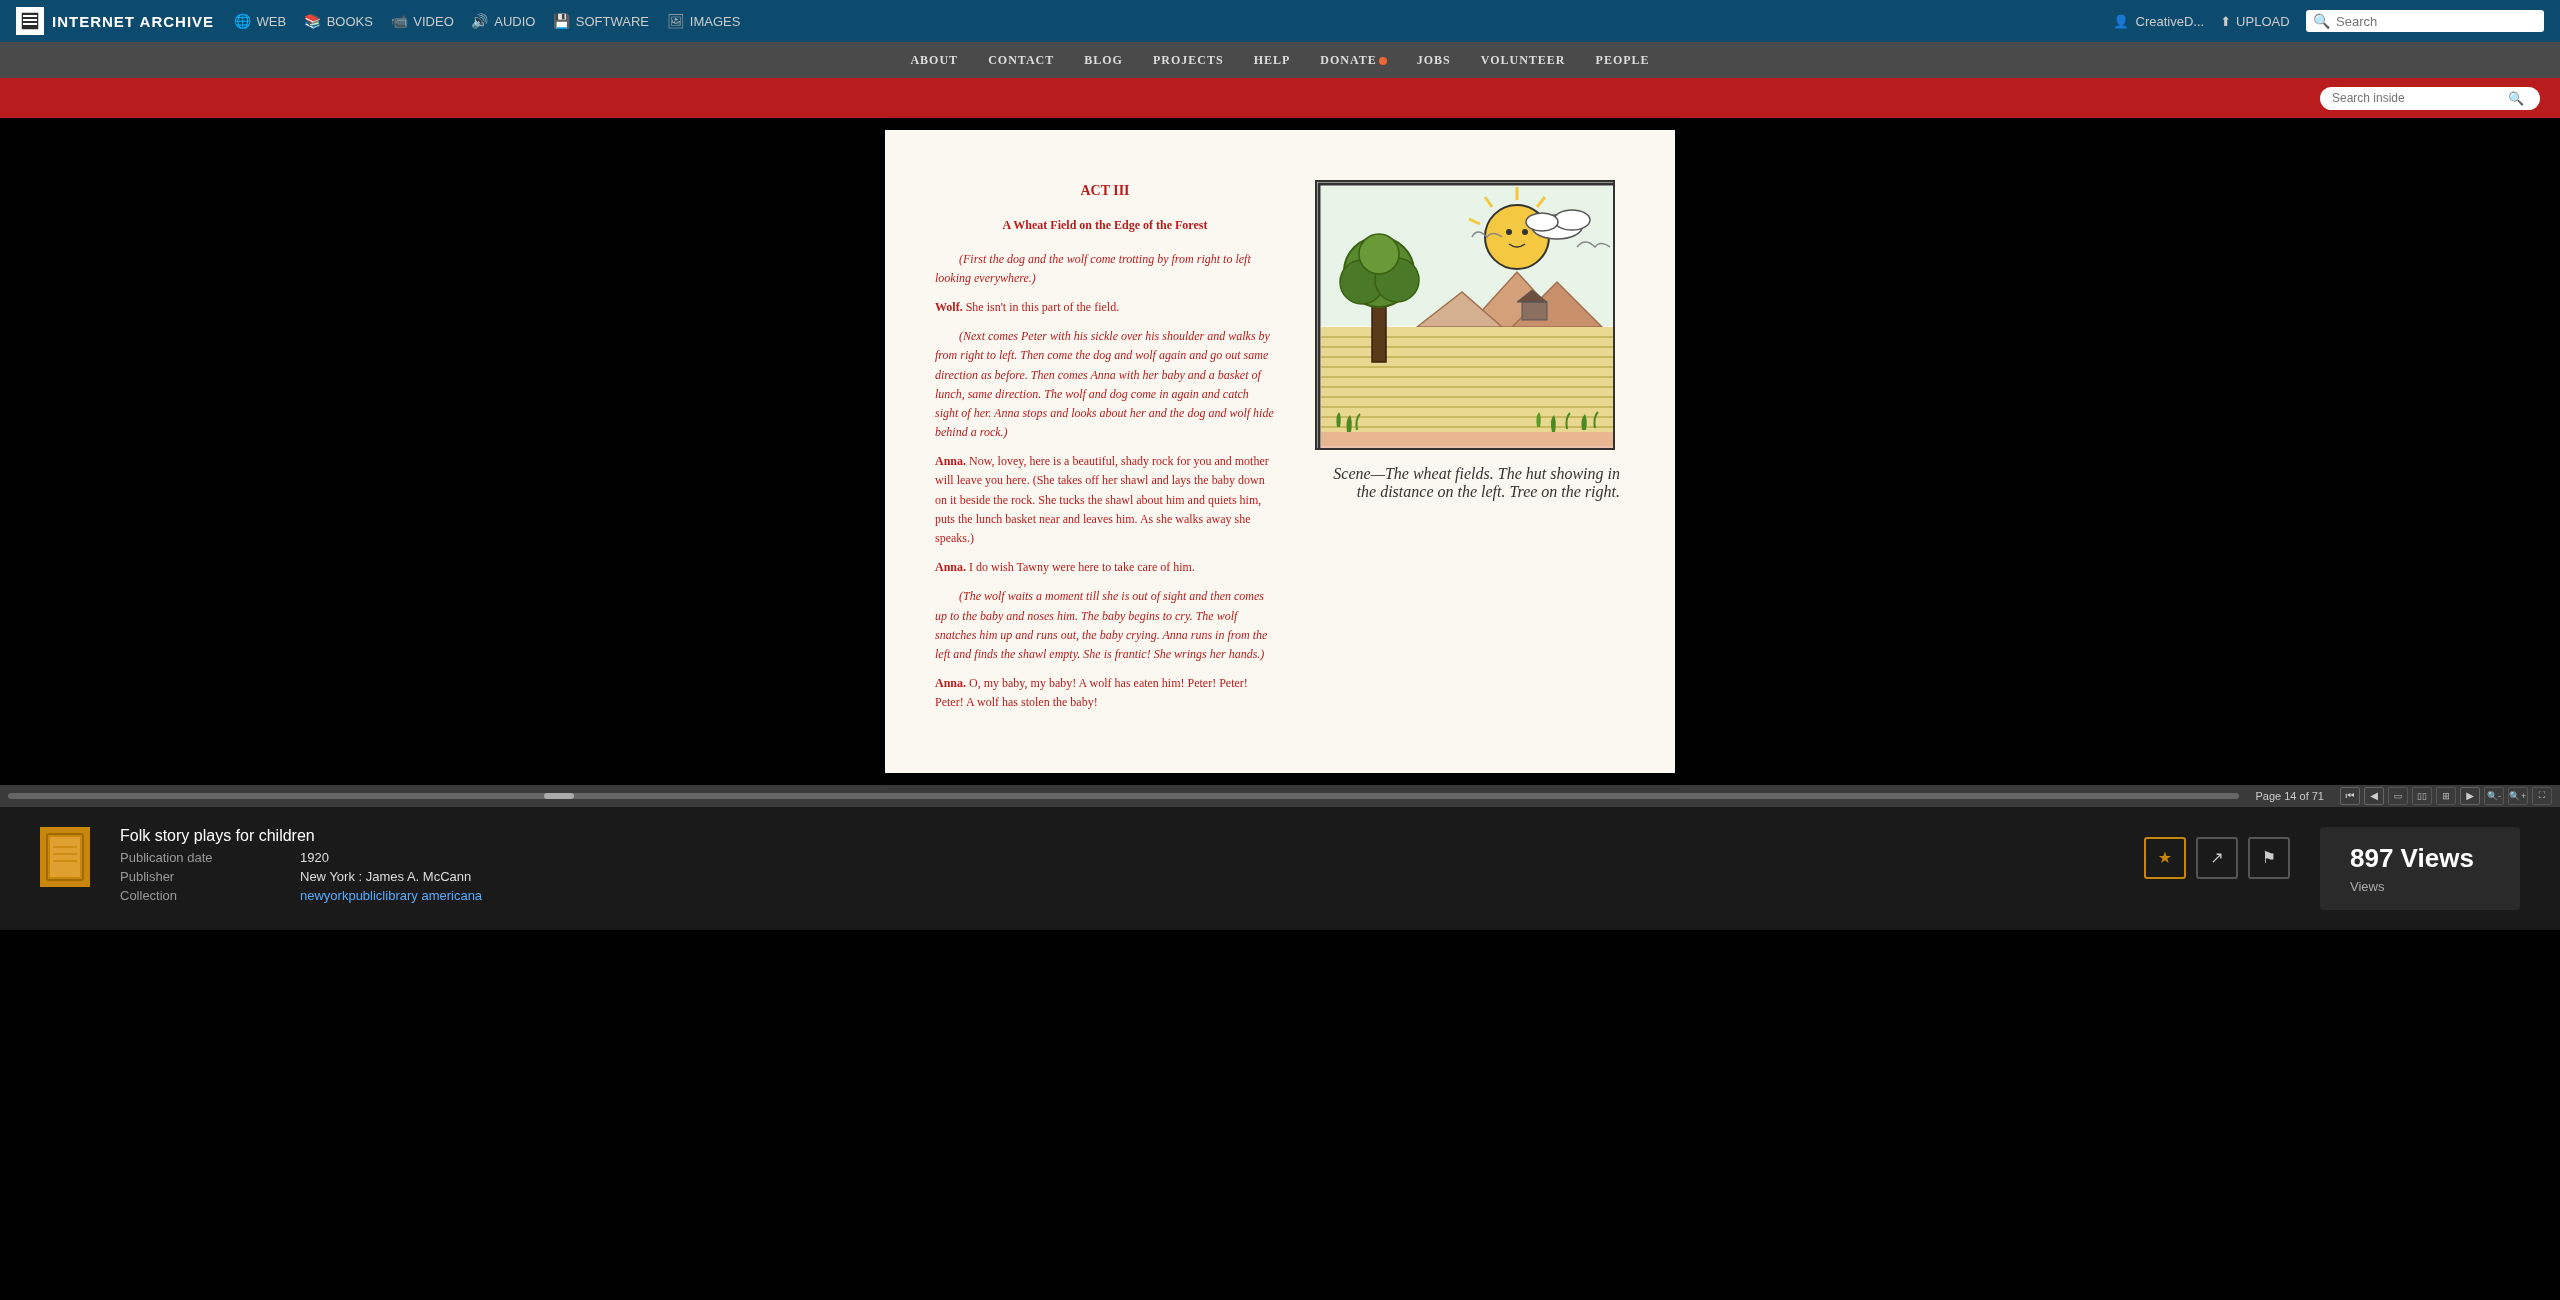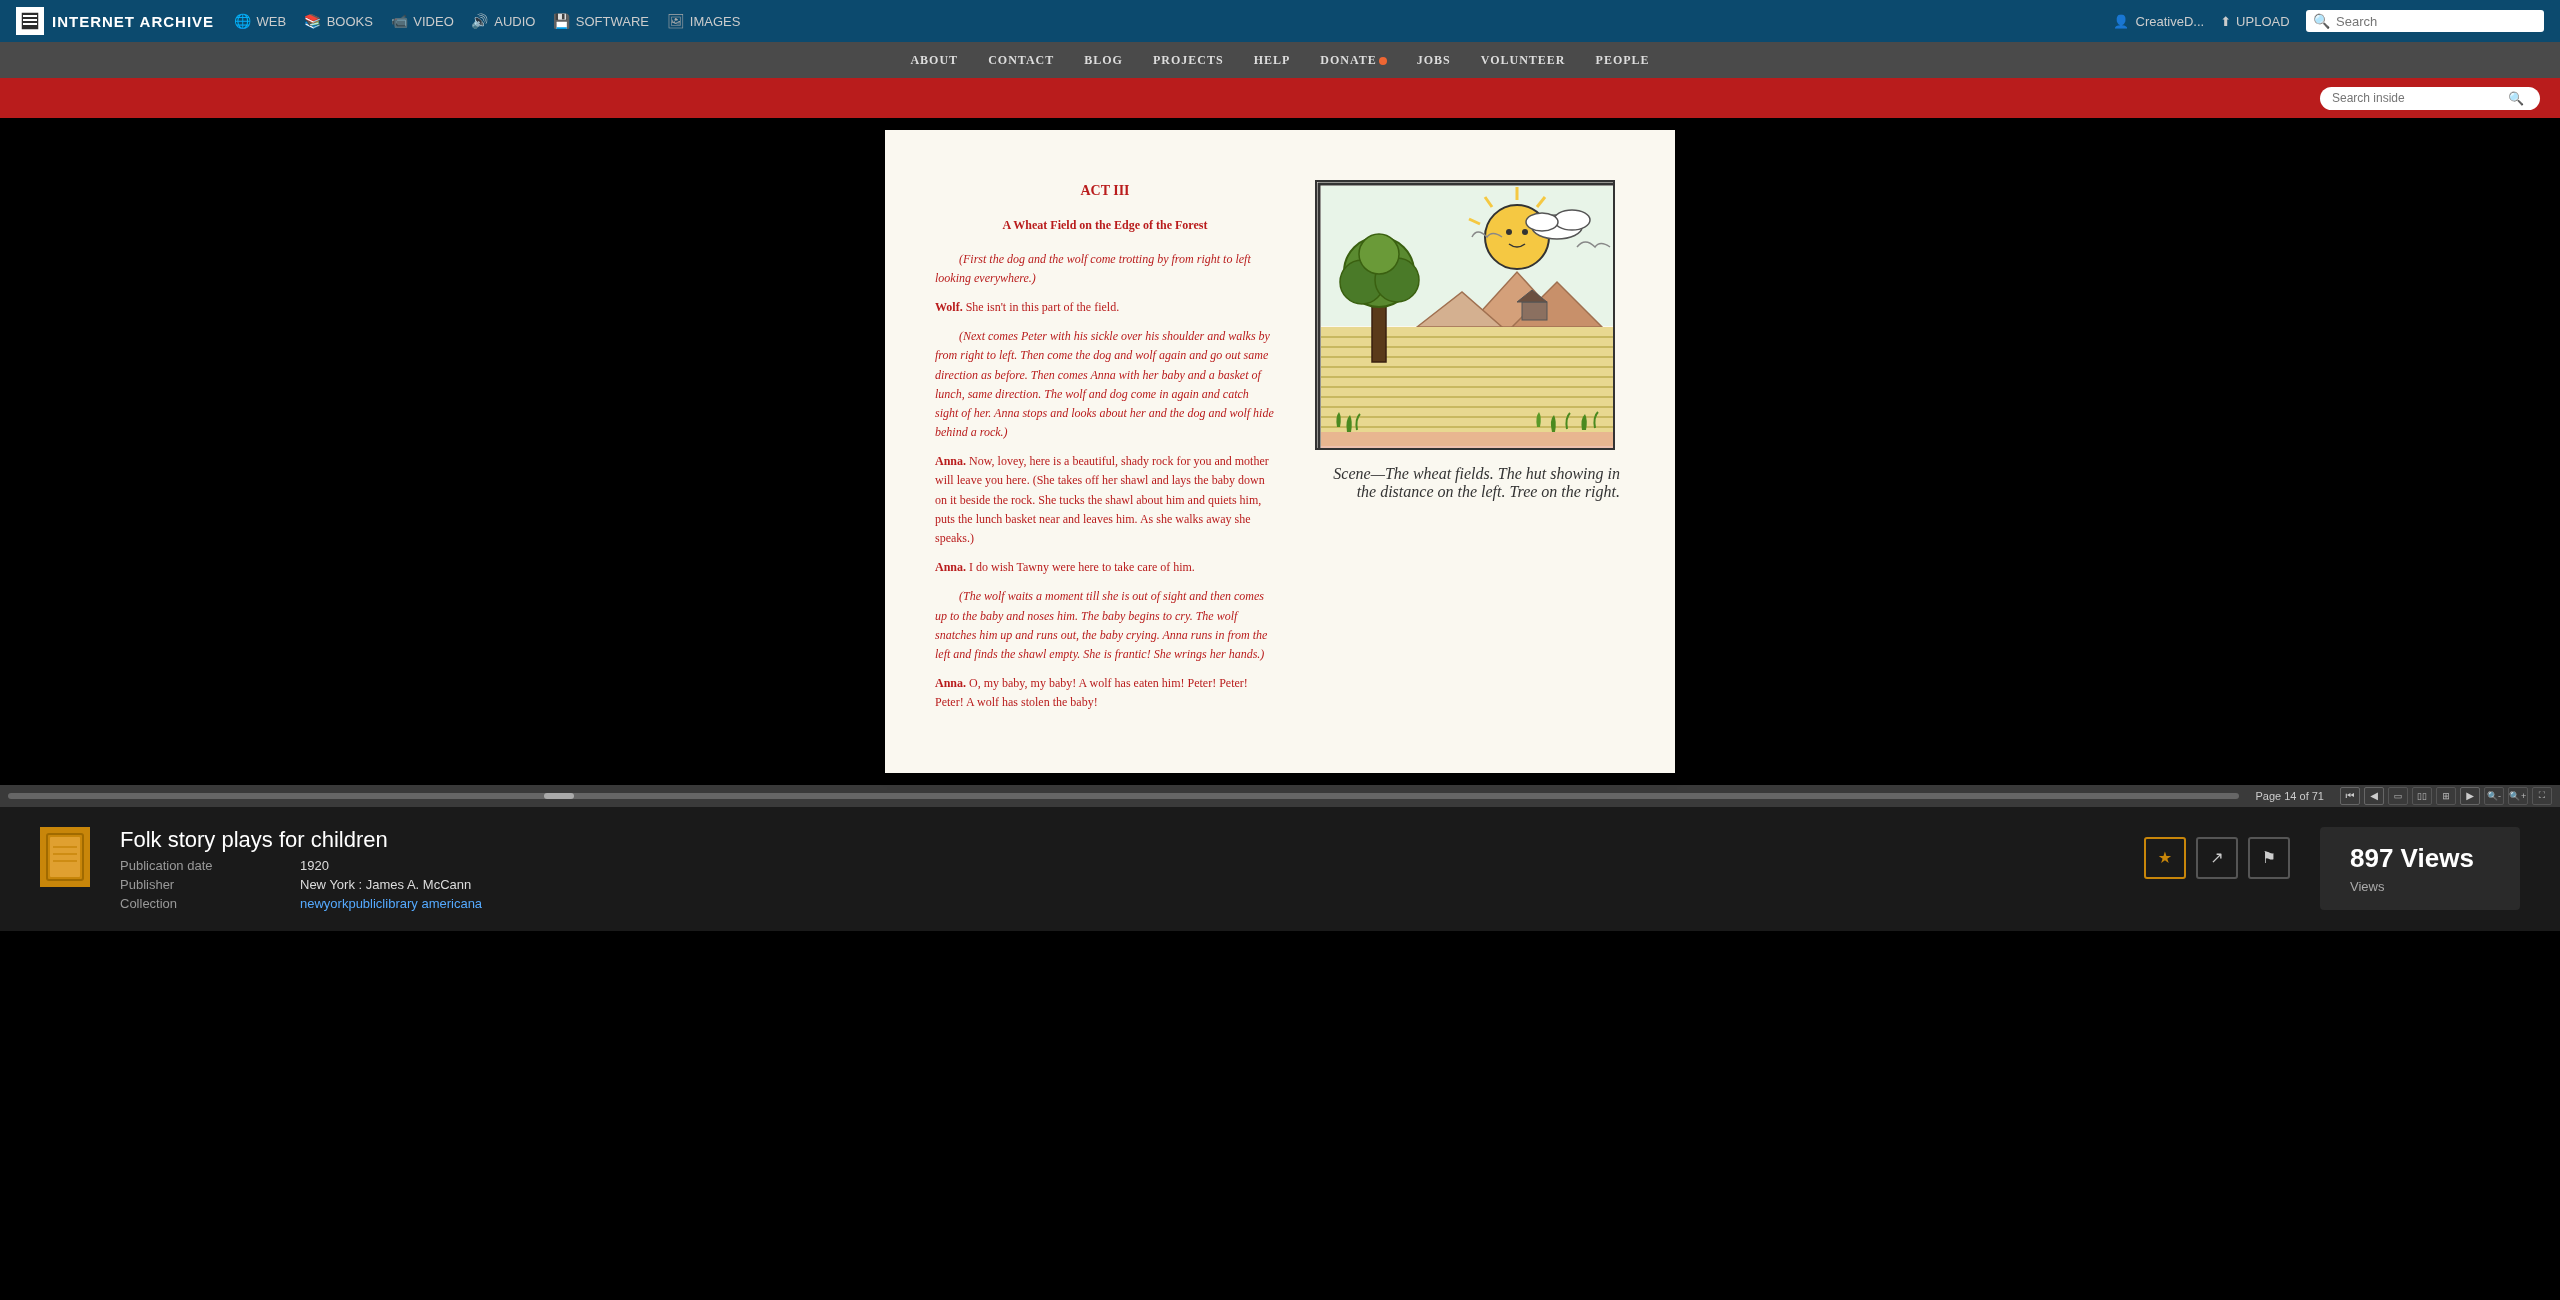--- a/index.html
+++ b/index.html
@@ -293,21 +293,21 @@
       background: #c8860a;
       display: flex;
       align-items: center;
       justify-content: center;
       flex-shrink: 0;
     }
     #book-info {
       flex: 1;
     }
     #book-title {
-      font-size: 22px;
+      font-size: 16px;
       color: #fff;
       font-weight: normal;
       margin-bottom: 5px;
     }
     #book-author {
       font-size: 13px;
       color: #5af;
       margin-bottom: 15px;
     }
     .meta-table {

